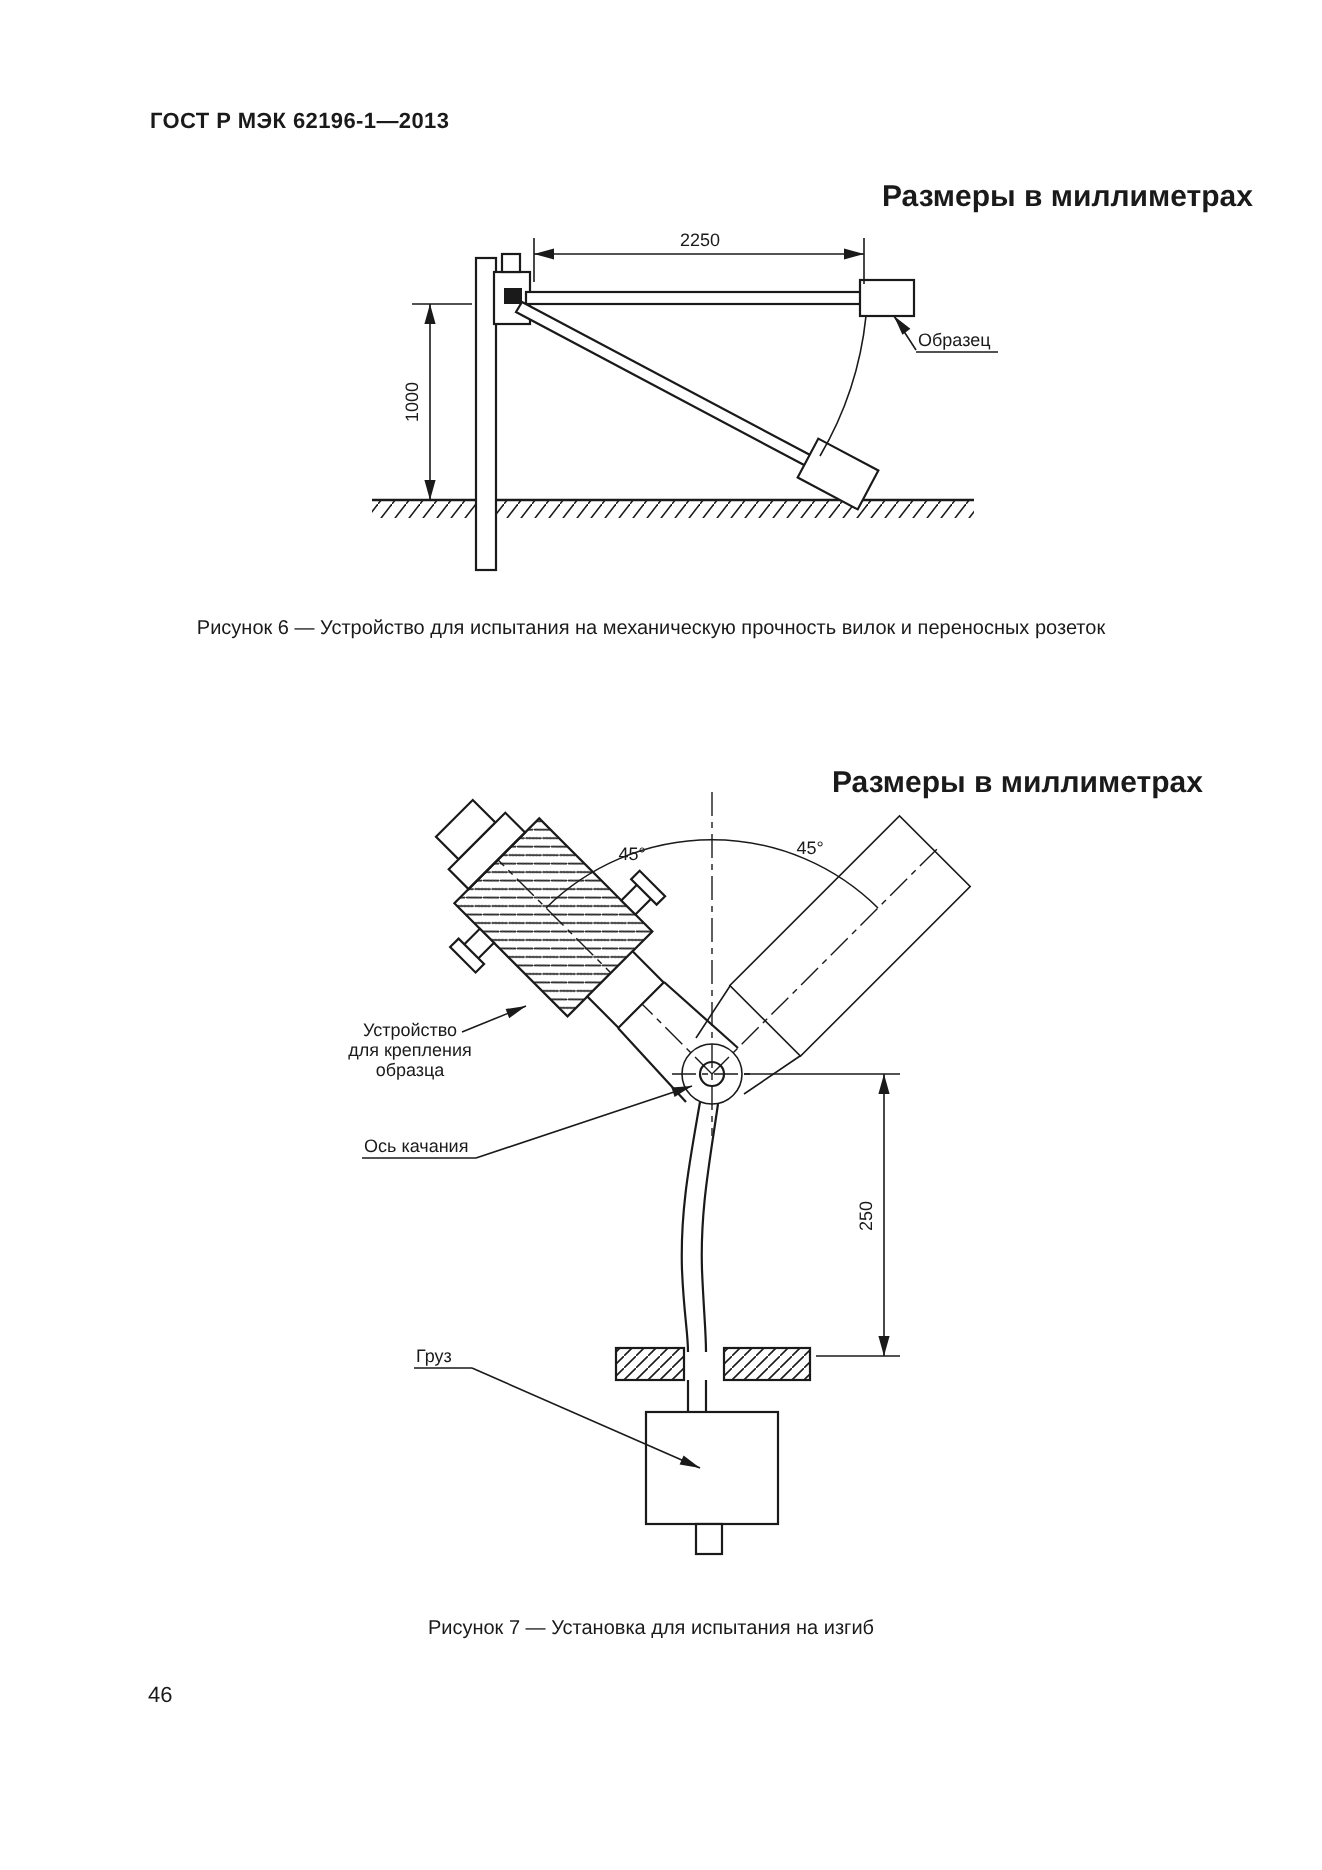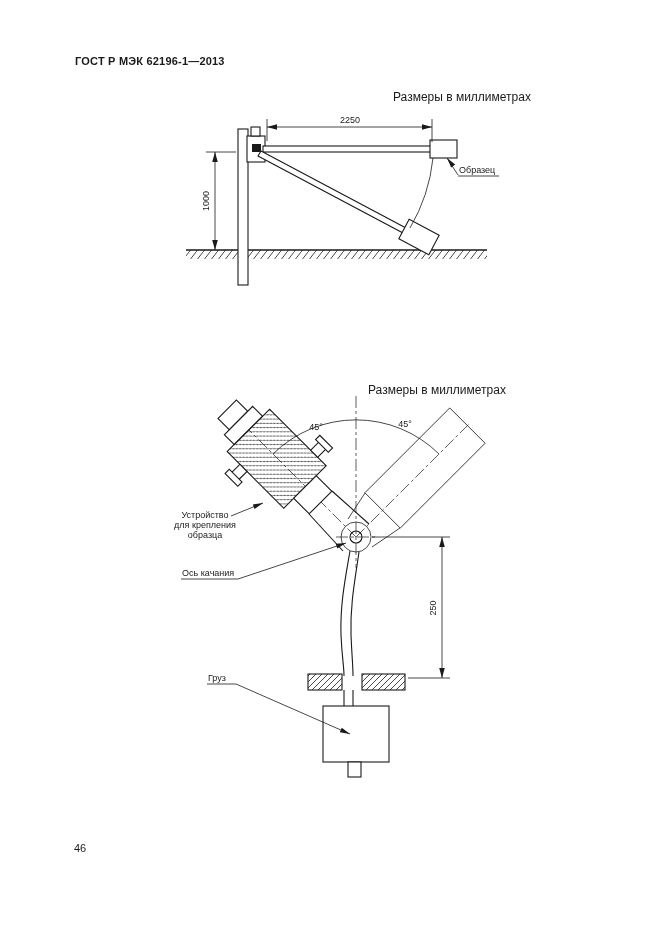--- a/index.html
+++ b/index.html
@@ -1,21 +1,21 @@
 <!DOCTYPE html>
 <html><head>
 <meta charset="utf-8">
 <style>
   html,body { margin:0; padding:0; background:#ffffff; }
   .page {
     position:relative; width:631px; height:935px; background:#ffffff;
     font-family:"Liberation Sans", sans-serif; color:#1a1a1a; overflow:hidden;border-radius:26px;
   }
   .header { position:absolute; left:75px; top:55px; font-size:11px; font-weight:bold; letter-spacing:0.2px; }
-  .units  { position:absolute; font-size:12px; font-weight:normal; }
+  .units  { position:absolute; font-size:15px; font-weight:bold;margin-left:48px; }
   .units6 { left:393px; top:90px; }
   .units7 { left:368px; top:383px; }
   .caption { position:absolute; left:40px; right:20px; text-align:center; font-size:10px; }
   .cap6 { top:309px; }
   .cap7 { top:809px; }
   .pagenum { position:absolute; left:74px; top:842px; font-size:11px; }
   svg.fig { position:absolute; left:0; }
   .fig6 { top:85px; }
   .fig7 { top:380px; }
   .part  { fill:#ffffff; stroke:#1a1a1a; stroke-width:1.1; }
@@ -88,20 +88,21 @@
 
     <g>
       <line x1="236" y1="152" x2="206" y2="152" class="thin"></line>
       <line x1="215" y1="152" x2="215" y2="250" class="thin"></line>
       <polygon points="215,152 212.2,162 217.8,162" fill="#1a1a1a"></polygon>
       <polygon points="215,250 212.2,240 217.8,240" fill="#1a1a1a"></polygon>
       <text x="209" y="201" text-anchor="middle" transform="rotate(-90 209 201)" class="lbl">1000</text>
     </g>
   </svg>
 
+  <div class="caption cap6">Рисунок 6 — Устройство для испытания на механическую прочность вилок и переносных розеток</div>
 
   <div class="units units7">Размеры в миллиметрах</div>
 
   <svg class="fig fig7" width="661" height="420" viewBox="0 380 661 420">
 
     <g class="cl">
       <line x1="356" y1="396" x2="356" y2="568"></line>
       <line x1="356" y1="537" x2="233" y2="414"></line>
       <line x1="356" y1="537" x2="470" y2="423"></line>
       <line x1="336" y1="537" x2="376" y2="537"></line>
@@ -179,16 +180,17 @@
     </g>
 
     <g>
       <text x="208" y="681" class="lbl">Груз</text>
       <line x1="207" y1="684" x2="236" y2="684" class="thin"></line>
       <line x1="236" y1="684" x2="350" y2="734" class="thin"></line>
       <polygon points="350,734 339.8,732.3 341.8,727.7" fill="#1a1a1a"></polygon>
     </g>
   </svg>
 
+  <div class="caption cap7">Рисунок 7 — Установка для испытания на изгиб</div>
 
   <div class="pagenum">46</div>
 
 </div>
 
 </body></html>

